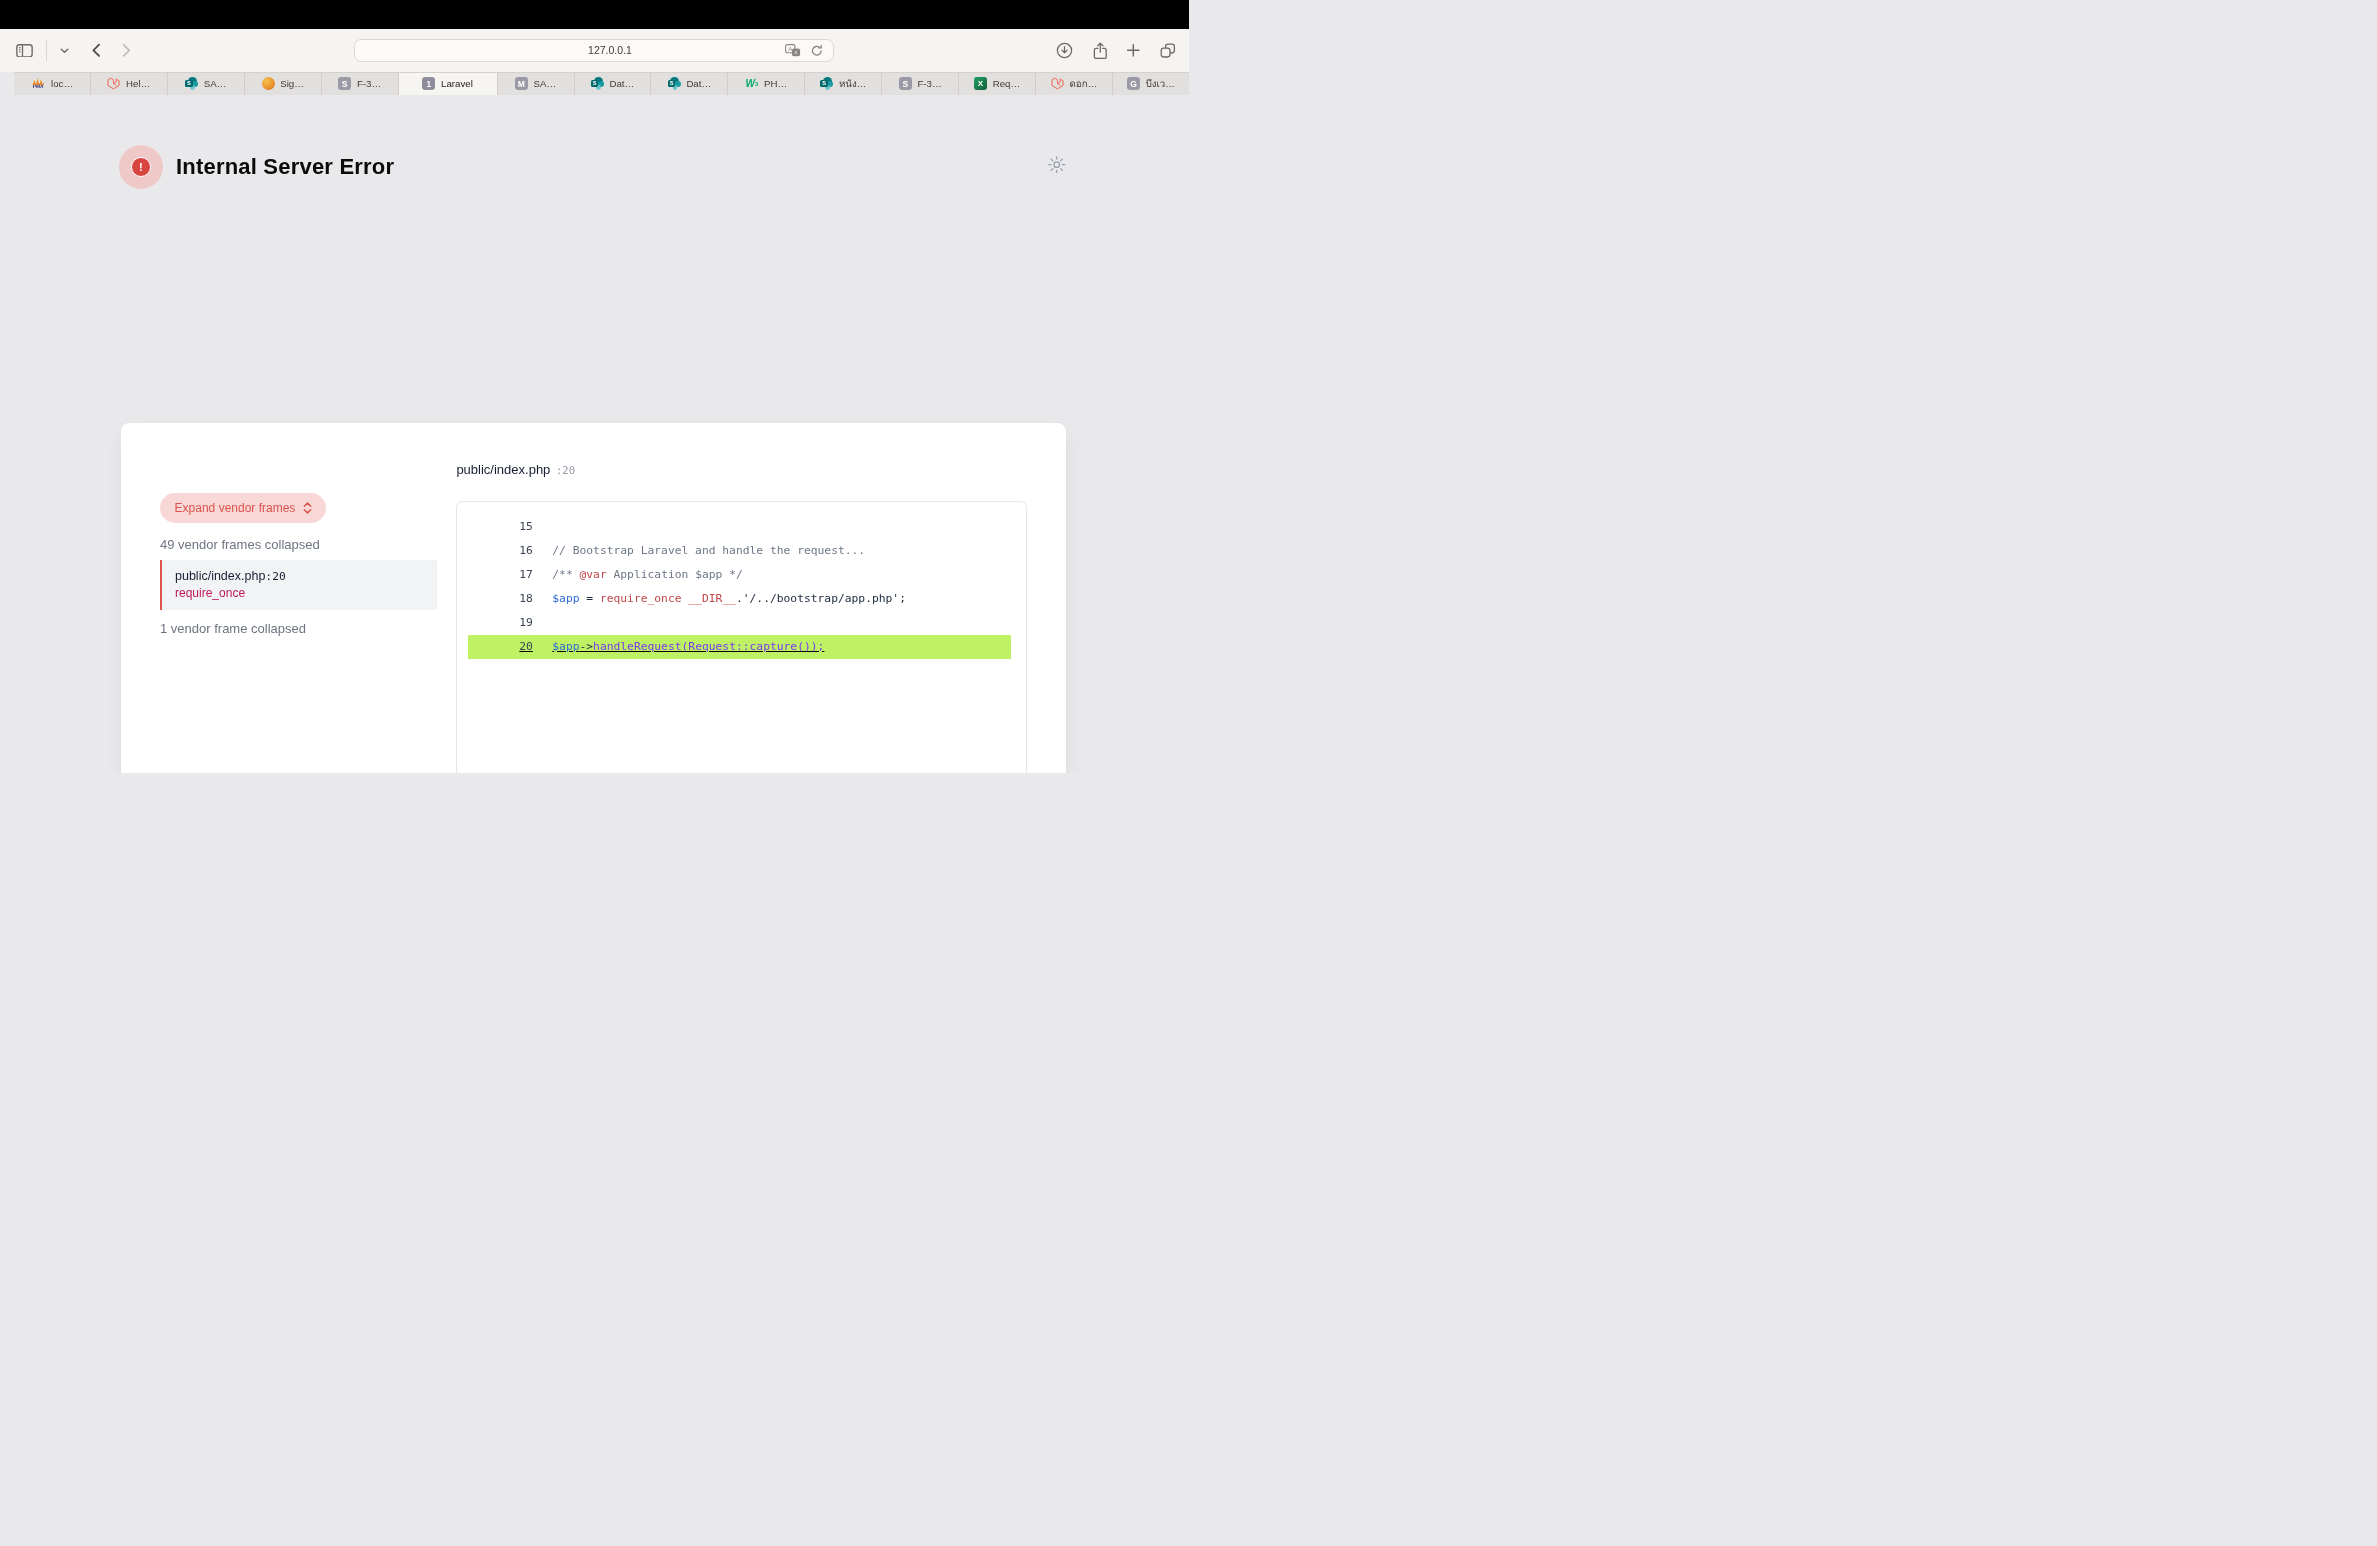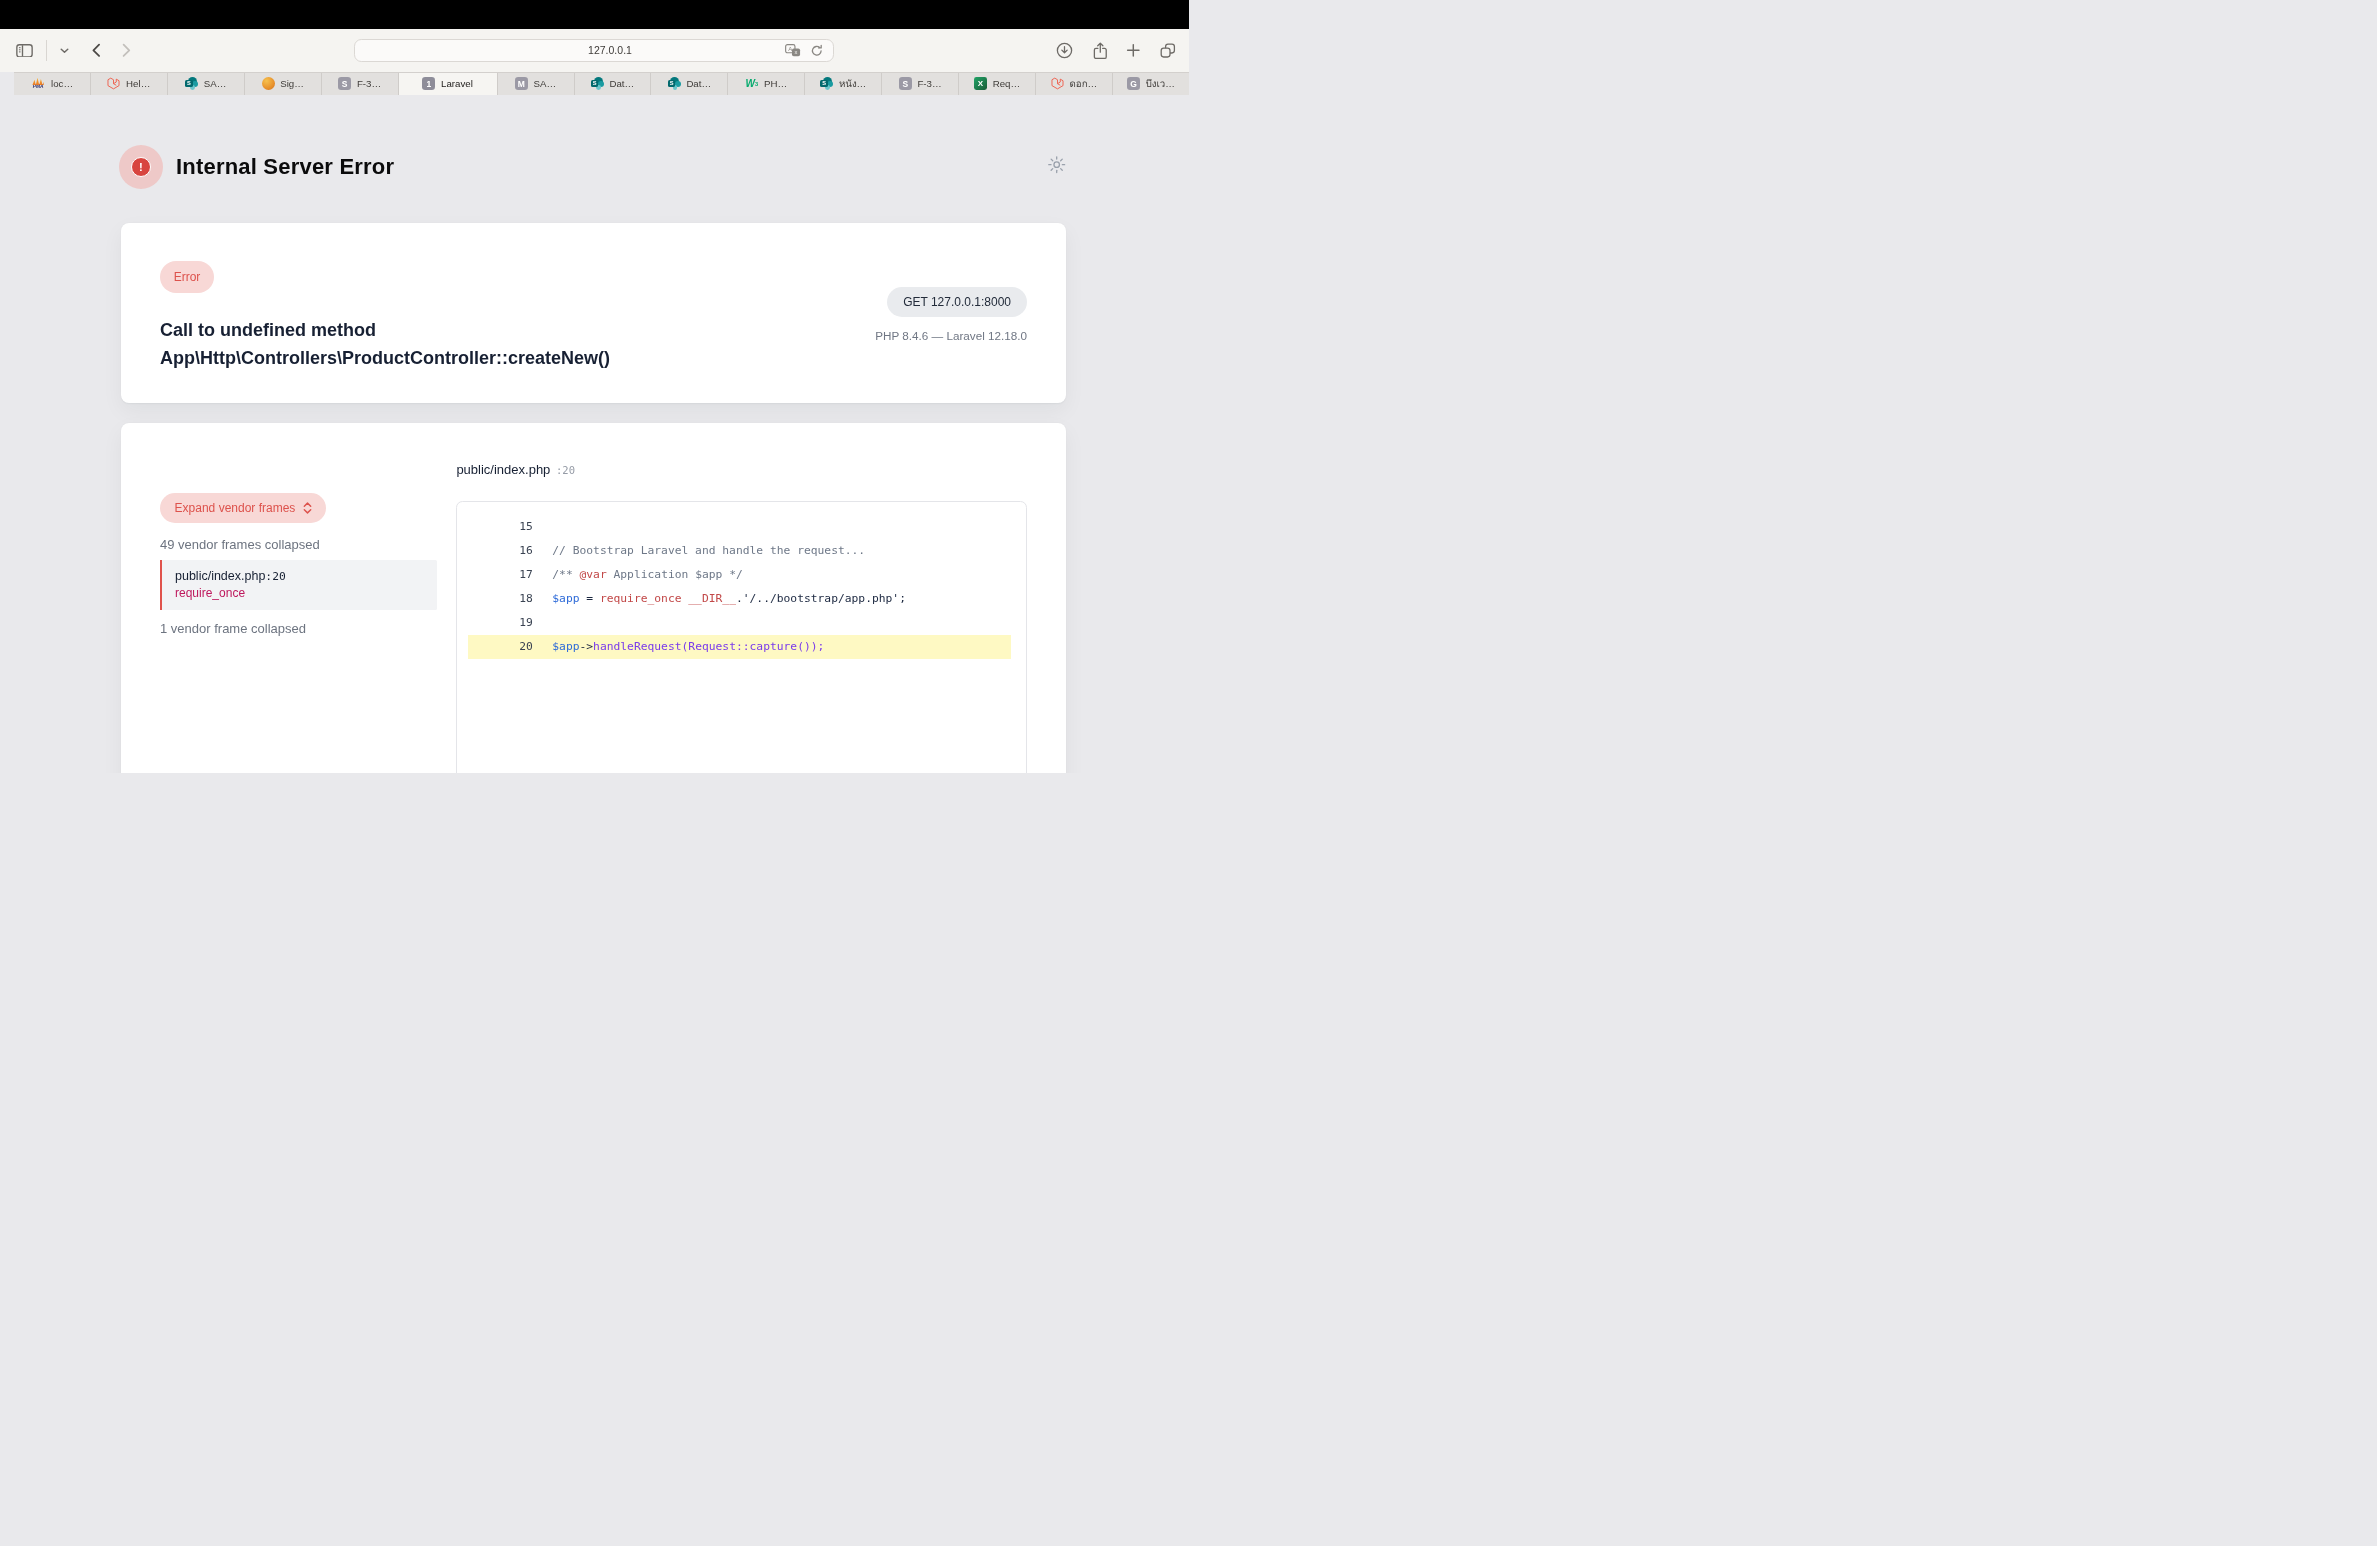--- a/index.html
+++ b/index.html
@@ -67,21 +67,21 @@
   .frame-method{color:#be185d;font-size:12px;margin-top:3.2px;}
   .collapsed-bottom{margin-top:11.3px;}
   .code-header{font-size:13px;color:#172033;font-weight:500;}
   .code-header .hdr-line{font-size:10.5px;color:#959ba6;margin-left:5.7px;font-weight:400;}
   .code-panel{margin-top:23.5px;border:0.8px solid #e4e5e9;border-radius:6.5px;background:#fff;
     padding-top:13px;box-sizing:border-box;height:286px;overflow:hidden;}
   .code-row{height:24px;display:flex;align-items:center;margin:0 14.6px 0 10.5px;padding-left:16px;
     font-family:"DejaVu Sans Mono",monospace;font-size:11.3px;box-sizing:border-box;}
   .code-row .ln{flex:none;width:49px;text-align:right;color:#3a4352;}
   .code-row .code{margin-left:19.4px;white-space:pre;}
-  .code-row.hl{background:#fef9c3;}
+  .code-row.hl{background:#bef264;text-decoration:underline;}
   .tk-comment{color:#6e7888;}
   .tk-red{color:#c24848;}
   .tk-blue{color:#2e6bd8;}
   .tk-navy{color:#1c2840;}
   .tk-purple{color:#7a3bec;}
   svg{display:block;}
 </style>
 </head>
 <body>
 
@@ -275,29 +275,20 @@
         <line x1="2.2" y1="12" x2="5" y2="12"></line>
           <line x1="19" y1="12" x2="21.8" y2="12"></line>
         <line x1="5.1" y1="5.1" x2="7.1" y2="7.1"></line>
           <line x1="16.9" y1="16.9" x2="18.9" y2="18.9"></line>
         <line x1="5.1" y1="18.9" x2="7.1" y2="16.9"></line>
           <line x1="16.9" y1="7.1" x2="18.9" y2="5.1"></line>
       </g>
     </svg>
   </button>
 
-  <div class="card card1">
-    <span class="badge-error">Error</span>
-    <div class="error-msg">
-      <div>Call to undefined method</div>
-      <div>App\Http\Controllers\ProductController::createNew()</div>
-    </div>
-    <span class="req-badge">GET 127.0.0.1:8000</span>
-    <div class="env-info">PHP 8.4.6 — Laravel 12.18.0</div>
-  </div>
 
   <div class="card card2">
     <div class="card2-inner">
       <div class="col-left">
         <button class="expand-btn">
           <span>Expand vendor frames</span>
           <svg width="9" height="12" viewBox="0 0 11 15">
             <path d="M1.5 5.2 L5.5 1.4 L9.5 5.2" fill="none" stroke="#dd524c" stroke-width="1.8" stroke-linecap="round" stroke-linejoin="round"></path>
             <path d="M1.5 9.8 L5.5 13.6 L9.5 9.8" fill="none" stroke="#dd524c" stroke-width="1.8" stroke-linecap="round" stroke-linejoin="round"></path>
           </svg>

